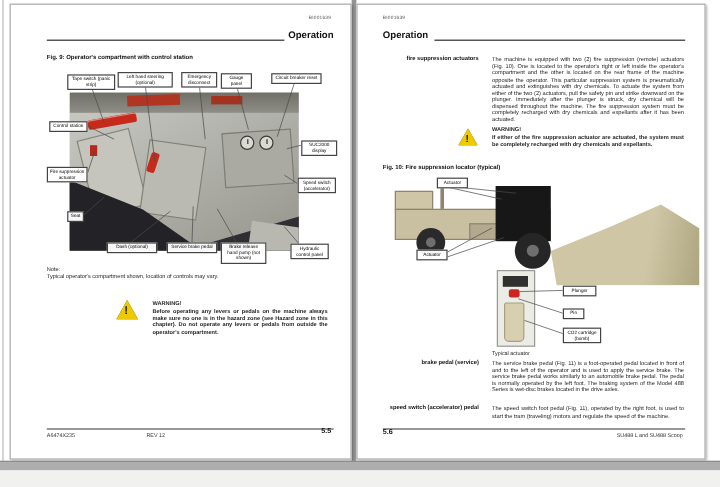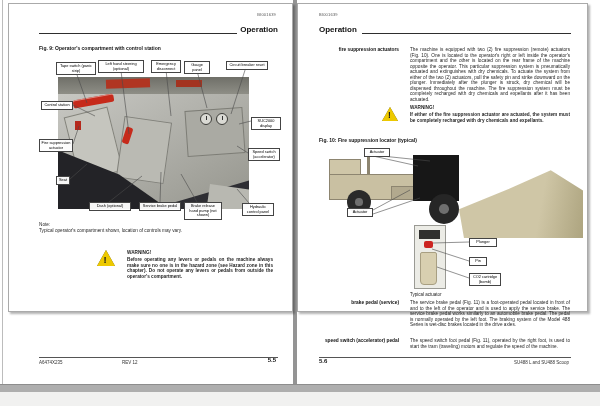--- a/index.html
+++ b/index.html
@@ -1,20 +1,20 @@
 <!DOCTYPE html>
 <html><head>
 <meta charset="utf-8">
 <style>
   * { margin:0; padding:0; box-sizing:border-box; }
   html,body { width:600px; height:406px; }
   body { font-family:"Liberation Sans", sans-serif; background:#fff; overflow:hidden; }
   #viewer { position:relative; width:600px; height:406px; background:#fff; overflow:hidden; }
   .edge-line { position:absolute; top:0; height:392px; width:1px; background:#bcbcbc; }
-  .page { position:absolute; top:3px; height:309px; background:#fff; border:1px solid #aaa;
+  .page { position:absolute; top:3px; height:380px; background:#fff; border:1px solid #aaa;
           box-shadow:1.5px 1.5px 2px rgba(0,0,0,.3); z-index:1; }
   #page-left { left:8px; width:285px; }
   #page-right { left:297px; width:291px; }
   #page-gap { position:absolute; left:293px; top:0; width:4px; height:390px; background:#949494; }
   #band { position:absolute; left:0; top:384px; width:600px; height:8px; background:#aeaeae; border-top:1px solid #8d8d8d; z-index:2; }
   #toolbar { position:absolute; left:0; top:392px; width:600px; height:14px; background:#f1f1f0; z-index:3; }
 
   .docnum { position:absolute; font-size:4px; color:#555; letter-spacing:.2px; }
   .optitle { position:absolute; font-weight:bold; font-size:8px; color:#111; }
   .hr { position:absolute; border-top:1px solid #2e2e2e; height:0; }

